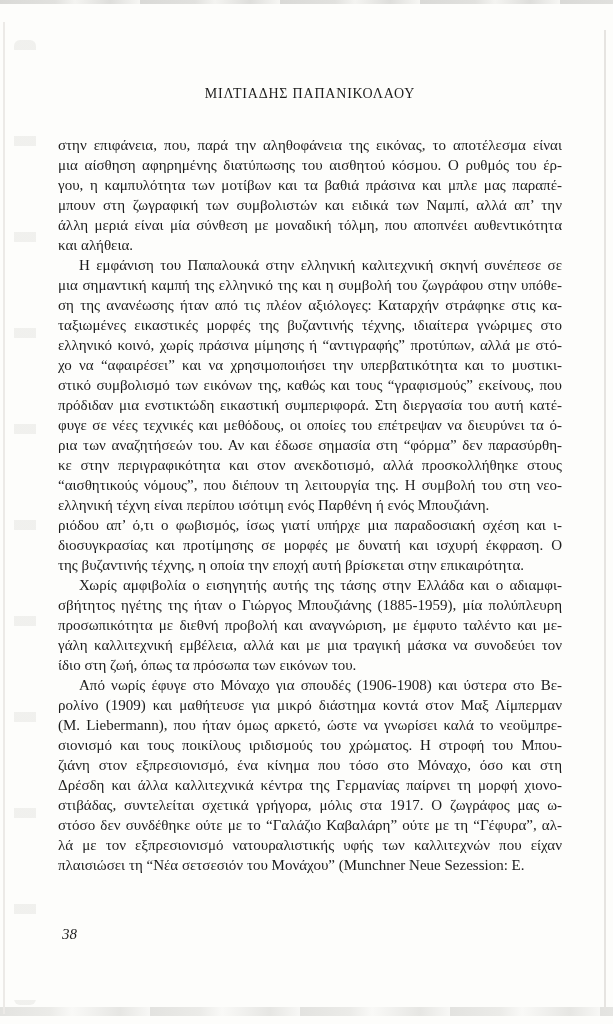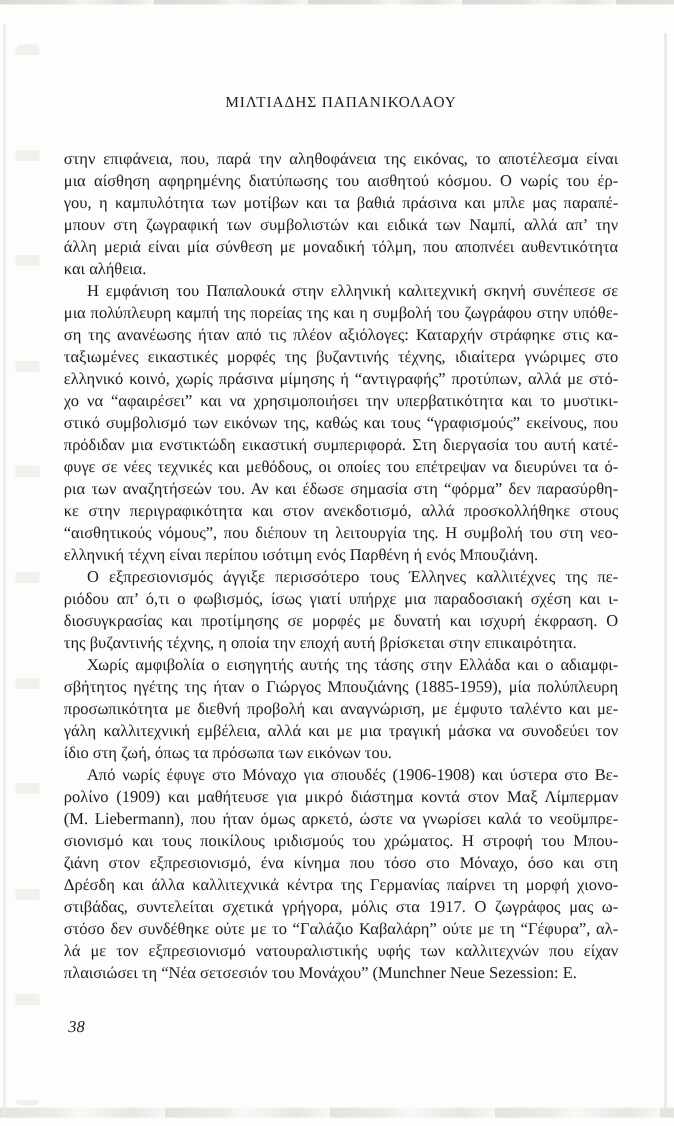--- a/index.html
+++ b/index.html
@@ -82,43 +82,42 @@
   <div class="scan-bottom"></div>
   <div class="scan-left"></div>
   <div class="scan-right"></div>
   <div class="scan-smudges"></div>
 
   <div class="running-head">ΜΙΛΤΙΑΔΗΣ ΠΑΠΑΝΙΚΟΛΑΟΥ</div>
 
   <div class="body-text">
       <div class="paragraph">
         <div class="line">στην επιφάνεια, που, παρά την αληθοφάνεια της εικόνας, το αποτέλεσμα είναι</div>
-        <div class="line">μια αίσθηση αφηρημένης διατύπωσης του αισθητού κόσμου. Ο νωρίς του έρ-</div>
+        <div class="line">μια αίσθηση αφηρημένης διατύπωσης του αισθητού κόσμου. Ο ρυθμός του έρ-</div>
         <div class="line">γου, η καμπυλότητα των μοτίβων και τα βαθιά πράσινα και μπλε μας παραπέ-</div>
         <div class="line">μπουν στη ζωγραφική των συμβολιστών και ειδικά των Ναμπί, αλλά απ’ την</div>
         <div class="line">άλλη μεριά είναι μία σύνθεση με μοναδική τόλμη, που αποπνέει αυθεντικότητα</div>
         <div class="line para-end">και αλήθεια.</div>
       </div>
       <div class="paragraph">
         <div class="line indent">Η εμφάνιση του Παπαλουκά στην ελληνική καλιτεχνική σκηνή συνέπεσε σε</div>
-        <div class="line">μια πολύπλευρη καμπή της πορείας της και η συμβολή του ζωγράφου στην υπόθε-</div>
+        <div class="line">μια σημαντική καμπή της ελληνικό της και η συμβολή του ζωγράφου στην υπόθε-</div>
         <div class="line">ση της ανανέωσης ήταν από τις πλέον αξιόλογες: Καταρχήν στράφηκε στις κα-</div>
         <div class="line">ταξιωμένες εικαστικές μορφές της βυζαντινής τέχνης, ιδιαίτερα γνώριμες στο</div>
         <div class="line">ελληνικό κοινό, χωρίς πράσινα μίμησης ή “αντιγραφής” προτύπων, αλλά με στό-</div>
         <div class="line">χο να “αφαιρέσει” και να χρησιμοποιήσει την υπερβατικότητα και το μυστικι-</div>
         <div class="line">στικό συμβολισμό των εικόνων της, καθώς και τους “γραφισμούς” εκείνους, που</div>
         <div class="line">πρόδιδαν μια ενστικτώδη εικαστική συμπεριφορά. Στη διεργασία του αυτή κατέ-</div>
         <div class="line">φυγε σε νέες τεχνικές και μεθόδους, οι οποίες του επέτρεψαν να διευρύνει τα ό-</div>
         <div class="line">ρια των αναζητήσεών του. Αν και έδωσε σημασία στη “φόρμα” δεν παρασύρθη-</div>
         <div class="line">κε στην περιγραφικότητα και στον ανεκδοτισμό, αλλά προσκολλήθηκε στους</div>
         <div class="line">“αισθητικούς νόμους”, που διέπουν τη λειτουργία της. Η συμβολή του στη νεο-</div>
         <div class="line para-end">ελληνική τέχνη είναι περίπου ισότιμη ενός Παρθένη ή ενός Μπουζιάνη.</div>
       </div>
       <div class="paragraph">
-        <div class="line indent">Ο εξπρεσιονισμός άγγιξε περισσότερο τους Έλληνες καλλιτέχνες της πε-</div>
         <div class="line">ριόδου απ’ ό,τι ο φωβισμός, ίσως γιατί υπήρχε μια παραδοσιακή σχέση και ι-</div>
         <div class="line">διοσυγκρασίας και προτίμησης σε μορφές με δυνατή και ισχυρή έκφραση. Ο</div>
         <div class="line para-end">της βυζαντινής τέχνης, η οποία την εποχή αυτή βρίσκεται στην επικαιρότητα.</div>
       </div>
       <div class="paragraph">
         <div class="line indent">Χωρίς αμφιβολία ο εισηγητής αυτής της τάσης στην Ελλάδα και ο αδιαμφι-</div>
         <div class="line">σβήτητος ηγέτης της ήταν ο Γιώργος Μπουζιάνης (1885-1959), μία πολύπλευρη</div>
         <div class="line">προσωπικότητα με διεθνή προβολή και αναγνώριση, με έμφυτο ταλέντο και με-</div>
         <div class="line">γάλη καλλιτεχνική εμβέλεια, αλλά και με μια τραγική μάσκα να συνοδεύει τον</div>
         <div class="line para-end">ίδιο στη ζωή, όπως τα πρόσωπα των εικόνων του.</div>

